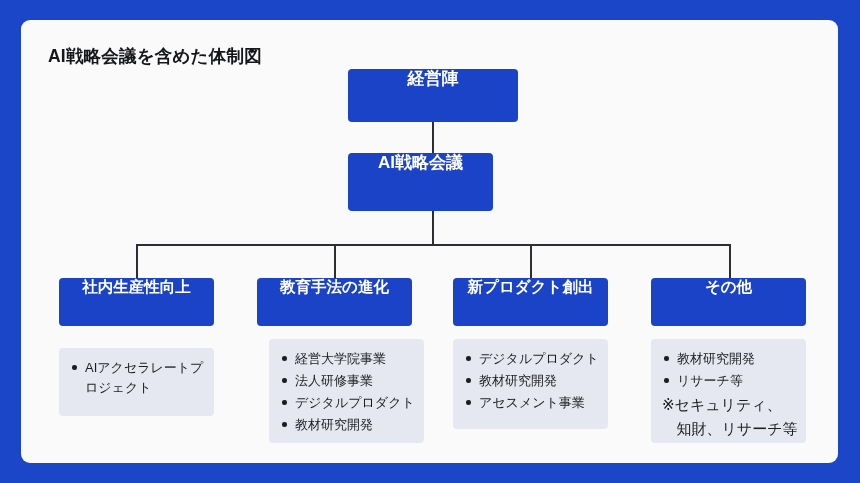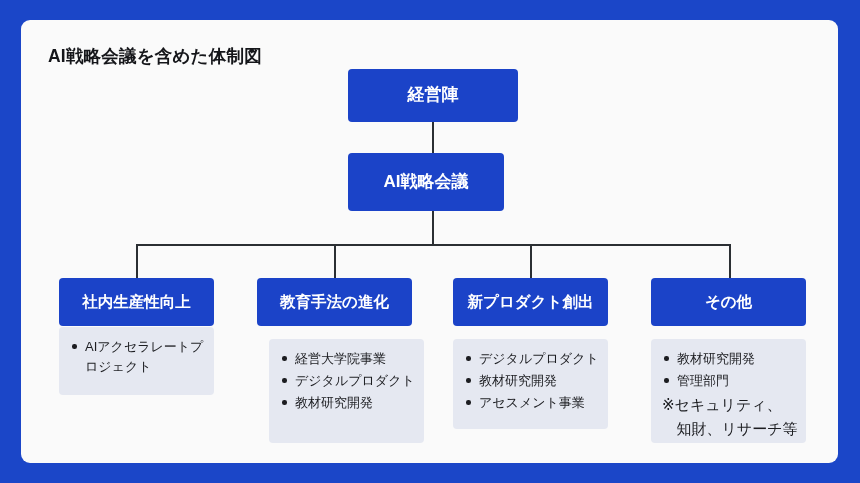--- a/index.html
+++ b/index.html
@@ -49,21 +49,20 @@
   .v { width: 2px; }
   .h { height: 2px; }
 
   
   .box {
     position: absolute;
     background: #1b43c8;
     border-radius: 4px;
     color: #ffffff;
     display: flex;
-    align-items: center;
     justify-content: center;
     font-weight: bold;
     box-sizing: border-box;
     text-align: center;
     line-height: 1.2;
   }
   .box-top {
     font-size: 17px;
   }
   .box-dept {
@@ -129,63 +128,64 @@
 
     <div class="line v" style="left:115px; top:224px; height:34px;"></div>
     <div class="line v" style="left:313px; top:224px; height:34px;"></div>
     <div class="line v" style="left:509px; top:224px; height:34px;"></div>
     <div class="line v" style="left:708px; top:224px; height:34px;"></div>
 
     <div class="box box-top" style="left:327px; top:49px; width:170px; height:53px;">
       <span>経営陣</span>
     </div>
 
-    <div class="box box-top" style="left:327px; top:133px; width:156px; height:58px;">
+    <div class="box box-top" style="left:327px; top:133px; width:145px; height:58px;">
       <span>AI戦略会議</span>
     </div>
 
     <div class="box box-dept" style="left:38px; top:258px; width:155px; height:48px;">
       <span>社内生産性向上</span>
     </div>
     <div class="box box-dept" style="left:236px; top:258px; width:155px; height:48px;">
       <span>教育手法の進化</span>
     </div>
     <div class="box box-dept" style="left:432px; top:258px; width:155px; height:48px;">
       <span>新プロダクト創出</span>
     </div>
     <div class="box box-dept" style="left:630px; top:258px; width:155px; height:48px;">
       <span>その他</span>
     </div>
 
-    <div class="panel" style="left:38px; top:307px; width:155px; height:68px;">
+    <div class="panel" style="left:38px; top:328px; width:155px; height:68px;">
       <ul>
         <li>AIアクセラレートプロジェクト</li>
       </ul>
     </div>
 
     <div class="panel" style="left:236px; top:319px; width:155px; height:104px;margin-left:12px;">
       <ul>
         <li>経営大学院事業</li>
+        <li>法人研修事業</li>
         <li>デジタルプロダクト</li>
         <li>教材研究開発</li>
       </ul>
     </div>
 
     <div class="panel" style="left:432px; top:319px; width:155px; height:90px;">
       <ul>
         <li>デジタルプロダクト</li>
         <li>教材研究開発</li>
         <li>アセスメント事業</li>
       </ul>
     </div>
 
     <div class="panel" style="left:630px; top:319px; width:155px; height:104px;">
       <ul>
         <li>教材研究開発</li>
-        <li>管理部門</li>
+        <li>リサーチ等</li>
       </ul>
       <div class="note">
         <span>※セキュリティ、</span>
         <span class="note-l2">知財、リサーチ等</span>
       </div>
     </div>
 
   </div>
 </div>
 

